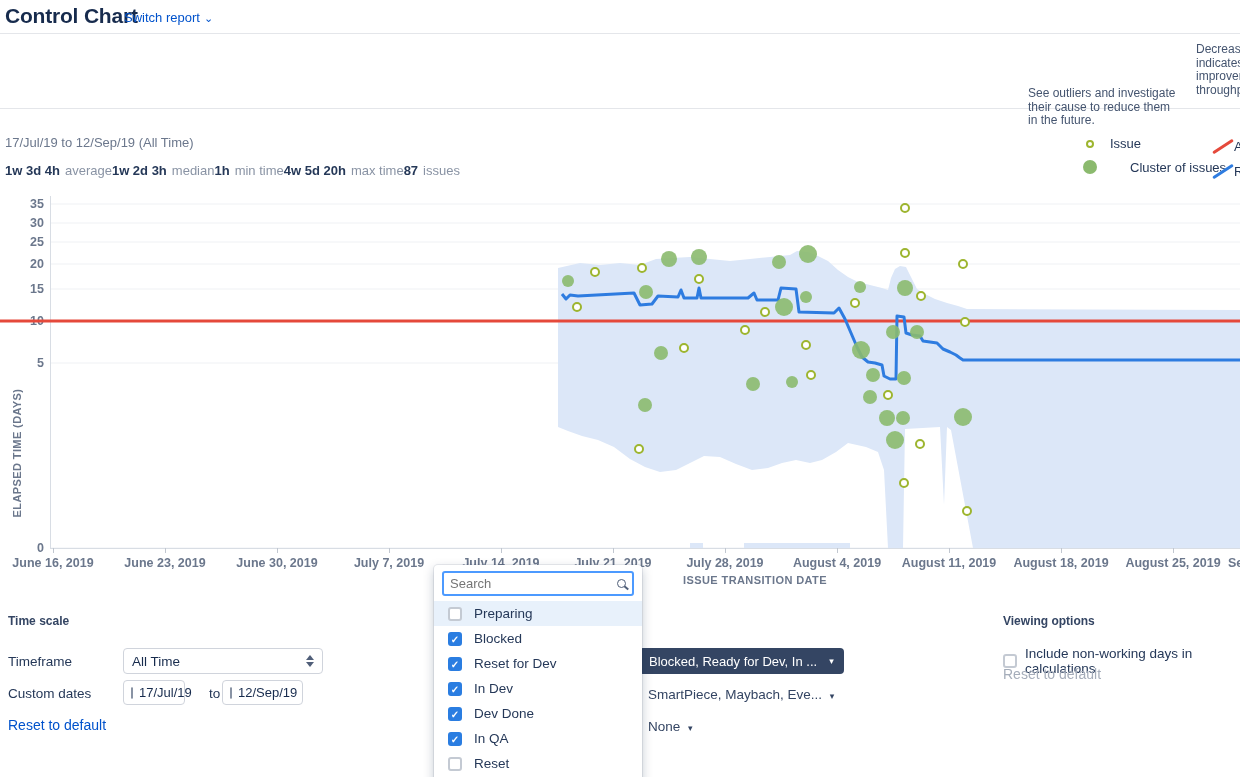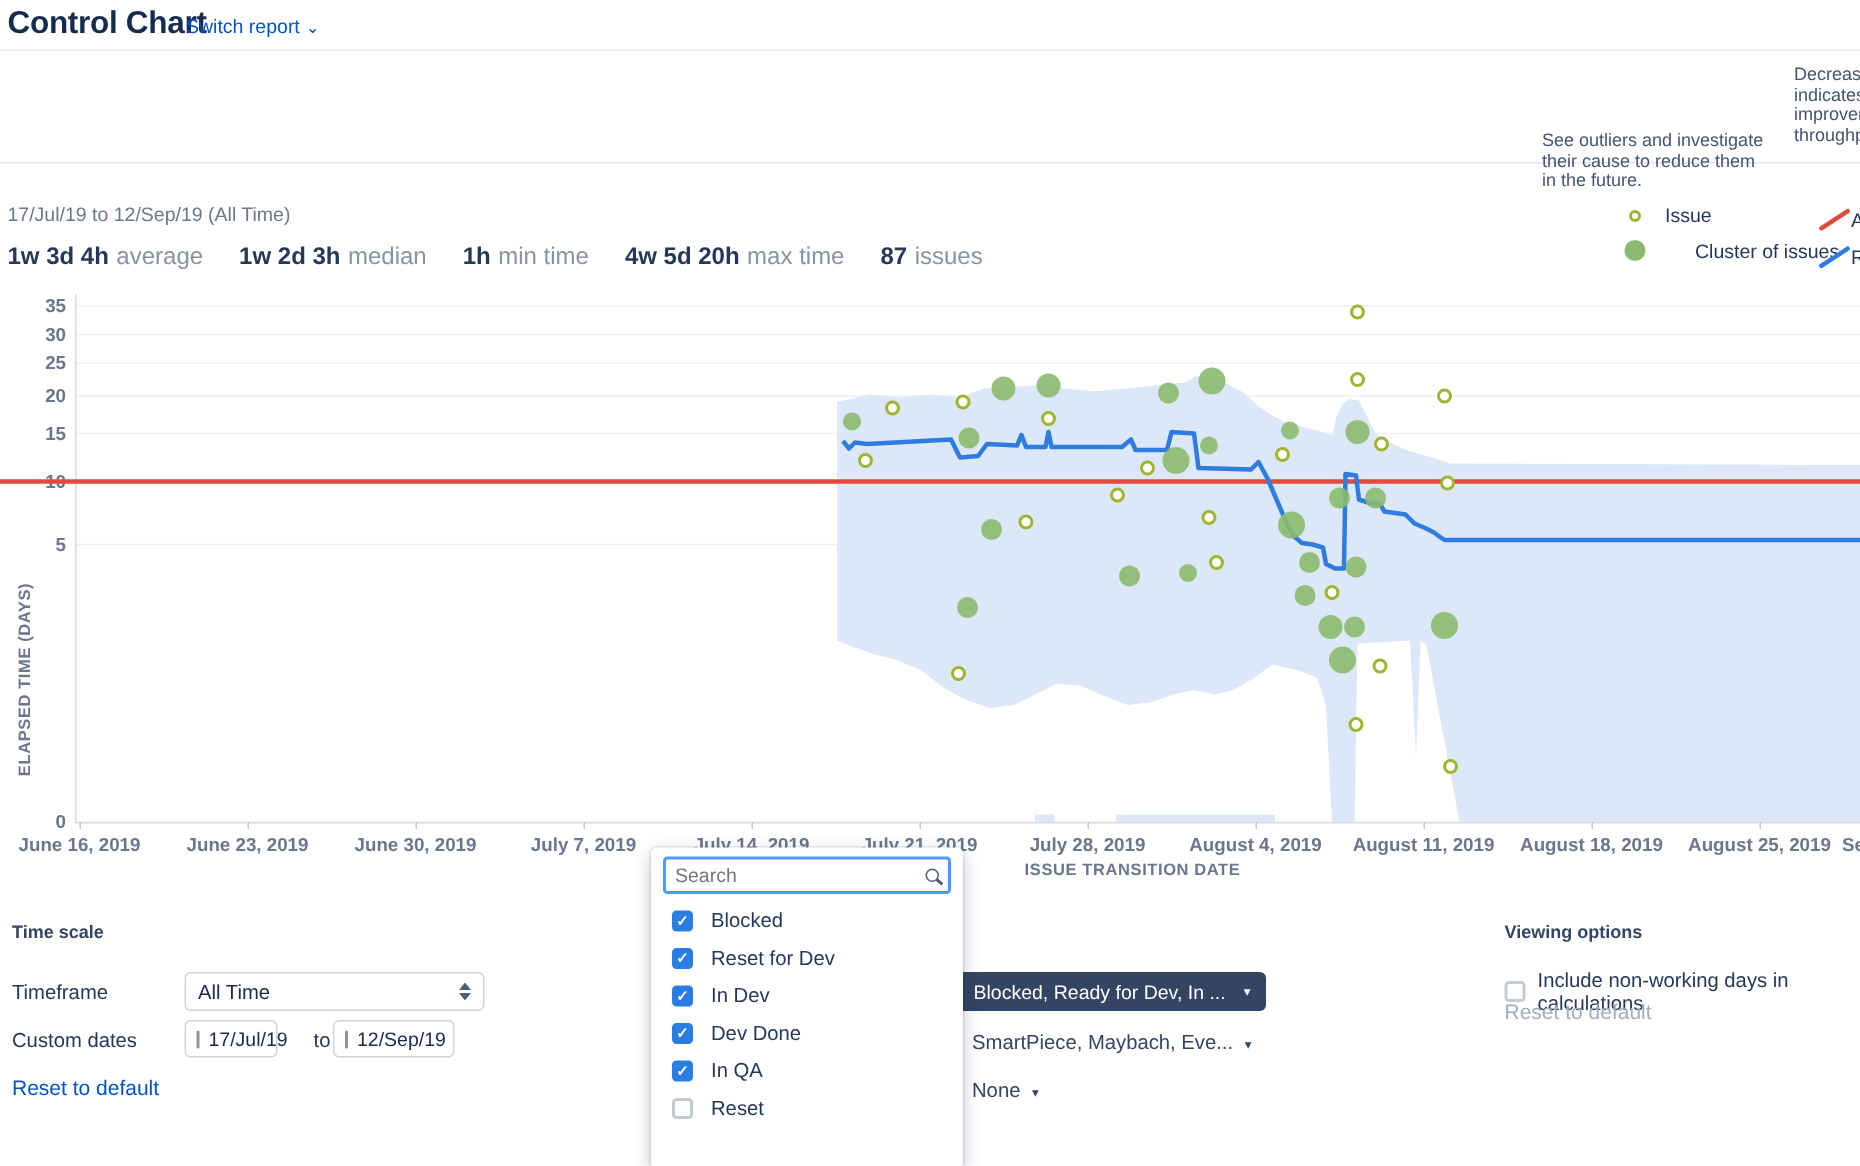--- a/index.html
+++ b/index.html
@@ -9,21 +9,21 @@
   .abs { position:absolute; }
   
   .title { left:5px; top:4px; font-size:21px; font-weight:700; color:#172b4d; letter-spacing:-.2px; }
   .switch { left:124px; top:10px; font-size:13px; color:#0052cc; cursor:pointer; }
   .switch .caret { font-size:11px; margin-left:4px; }
   .divider { left:0; width:1240px; height:1px; background:#e4e6ea; }
   
   .help { font-size:12px; line-height:13.5px; color:#44546f; white-space:nowrap; }
   
   .range { left:5px; top:135px; font-size:13px; color:#6b778c; }
-  .stats { left:5px; top:163px; display:flex; gap:24px; font-size:16px;justify-content:space-between; }
+  .stats { left:5px; top:163px; display:flex; font-size:13px;justify-content:space-between; }
   .stats b { color:#253858; font-weight:700; }
   .stats span.lab { color:#8993a4; margin-left:5px; }
   
   .lg-txt { font-size:13px; color:#253858; }
   .ring-m { width:8px; height:8px; border:2px solid #9db52f; border-radius:50%; background:#fff; }
   .cluster-m { width:14px; height:14px; border-radius:50%; background:#8bba6e; }
   .slash { width:24px; height:3px; border-radius:2px; transform:rotate(-33deg); }
   
   .ytick { position:absolute; left:0; width:44px; text-align:right; font-size:12.5px; font-weight:700; color:#6b778c; }
   .xtick { position:absolute; top:556px; font-size:12.5px; font-weight:700; color:#6b778c; white-space:nowrap; transform:translateX(-50%); }
@@ -268,20 +268,24 @@
   <span class="lab14">Include non-working days in calculations</span>
 </div>
 <div class="abs linkgray" style="left:1003px; top:666px;">Reset to default</div>
 
 <div class="abs panel">
   <div class="searchwrap">
     <input type="text" placeholder="Search" style="">
     <span class="mag"></span>
   </div>
   <div class="dd-items" id="dd-items">
+      <div class="dd-row hl">
+        <span class="cb off"></span>
+        <span>Preparing</span>
+      </div>
       <div class="dd-row">
         <span class="cb on">✓</span>
         <span>Blocked</span>
       </div>
       <div class="dd-row">
         <span class="cb on">✓</span>
         <span>Reset for Dev</span>
       </div>
       <div class="dd-row">
         <span class="cb on">✓</span>

